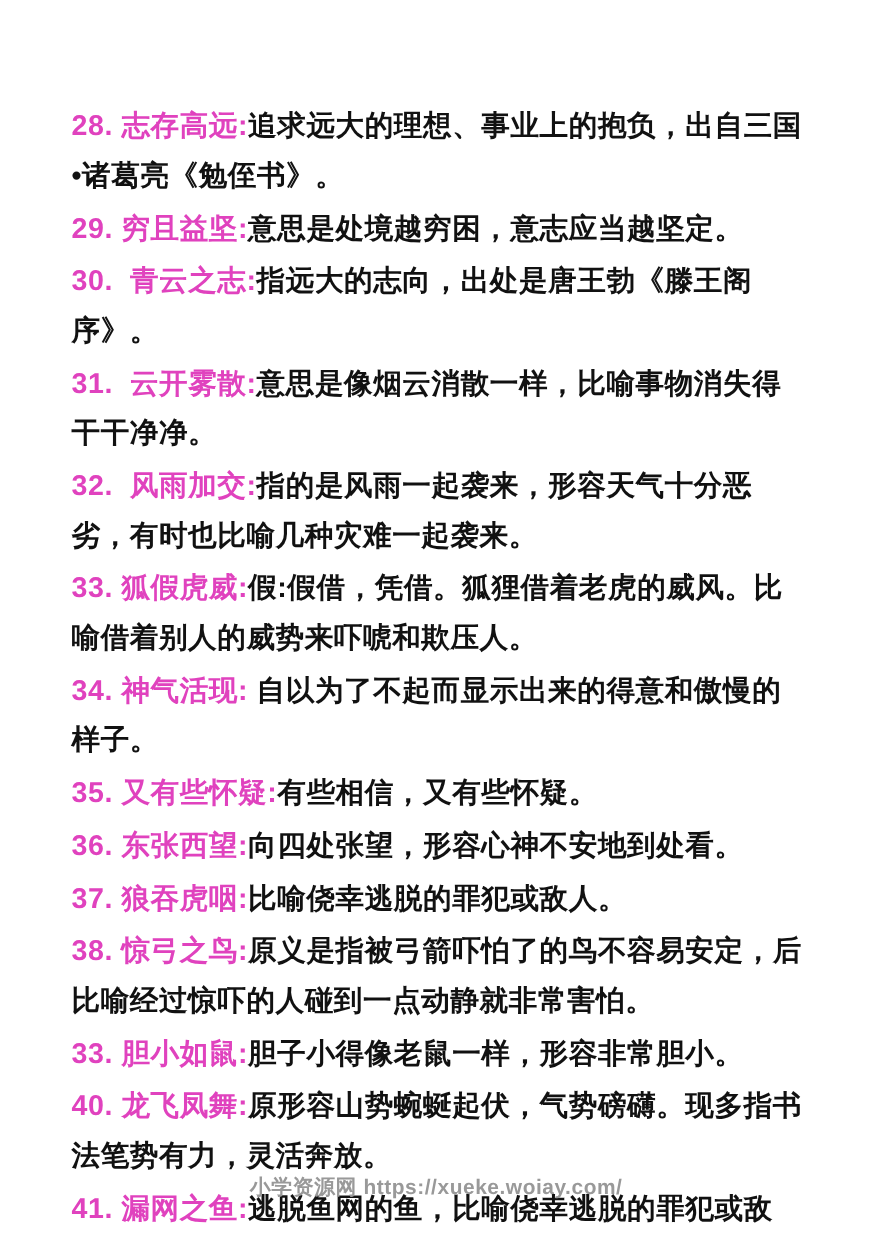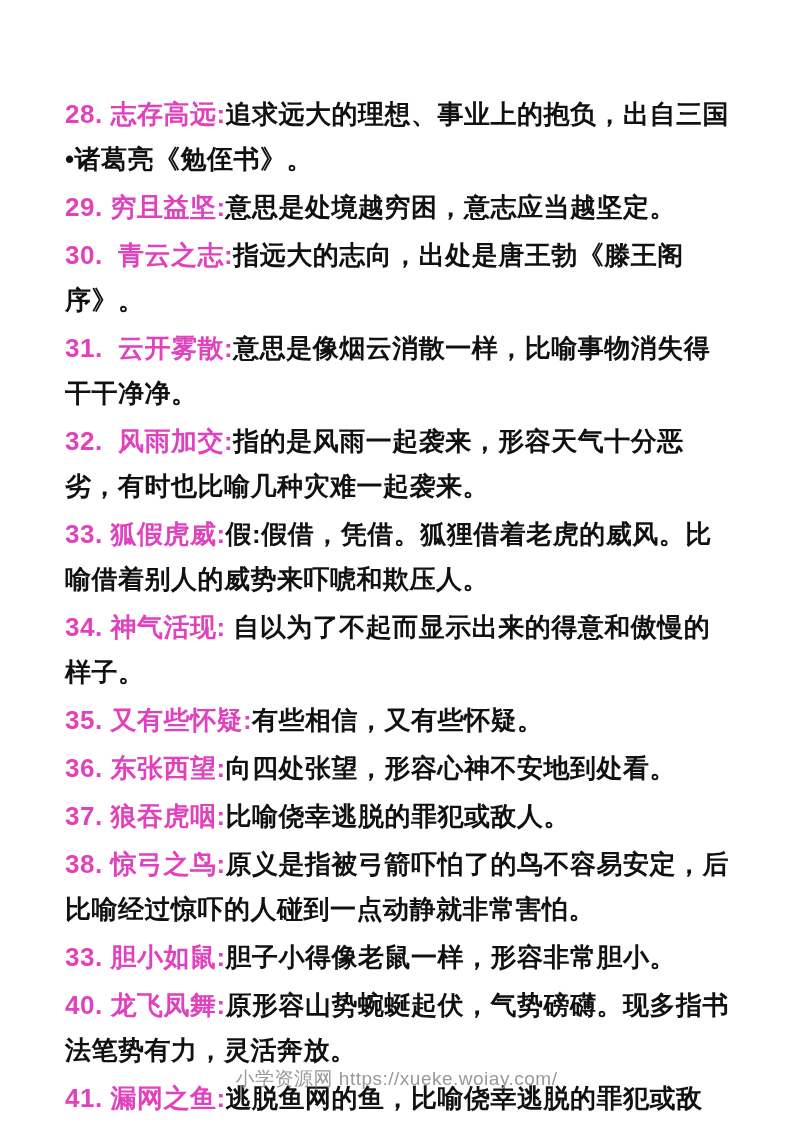--- a/index.html
+++ b/index.html
@@ -40,21 +40,21 @@
   .entry .def {
     color: var(--ink, #111111);
   }
   .footer {
     position: absolute;
     left: 0;
     right: 0;
     bottom: 30px;
     text-align: center;
     font-size: 19px;
-    font-weight: 400;
+    font-weight: 700;
     color: var(--muted, #999999);
     letter-spacing: 0.5px;
   }
   .footer a {
     color: var(--muted, #999999);
     text-decoration: none;
   }
 </style>
 </head>
 <body>

